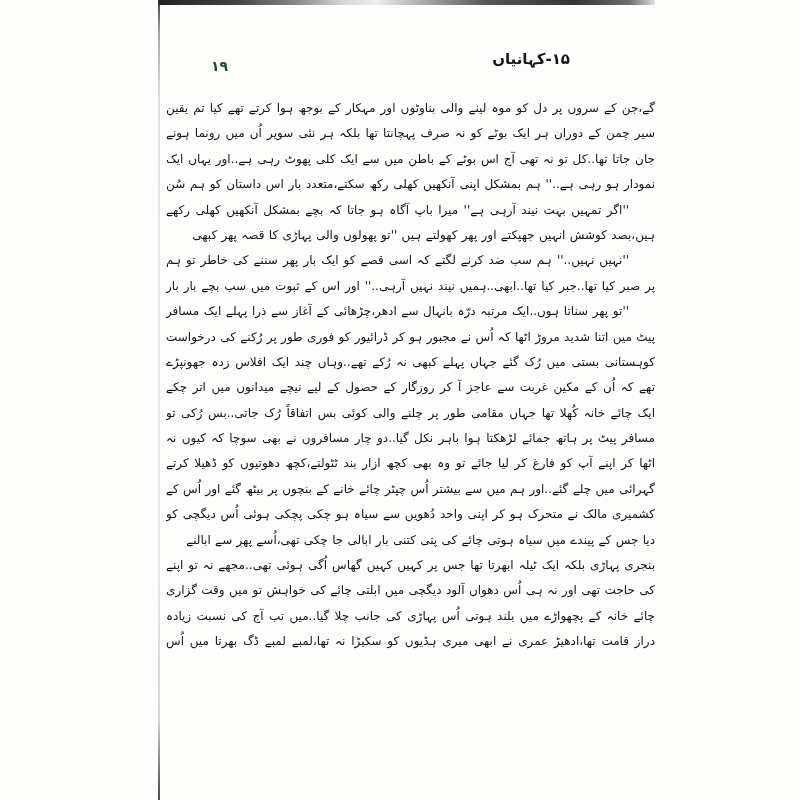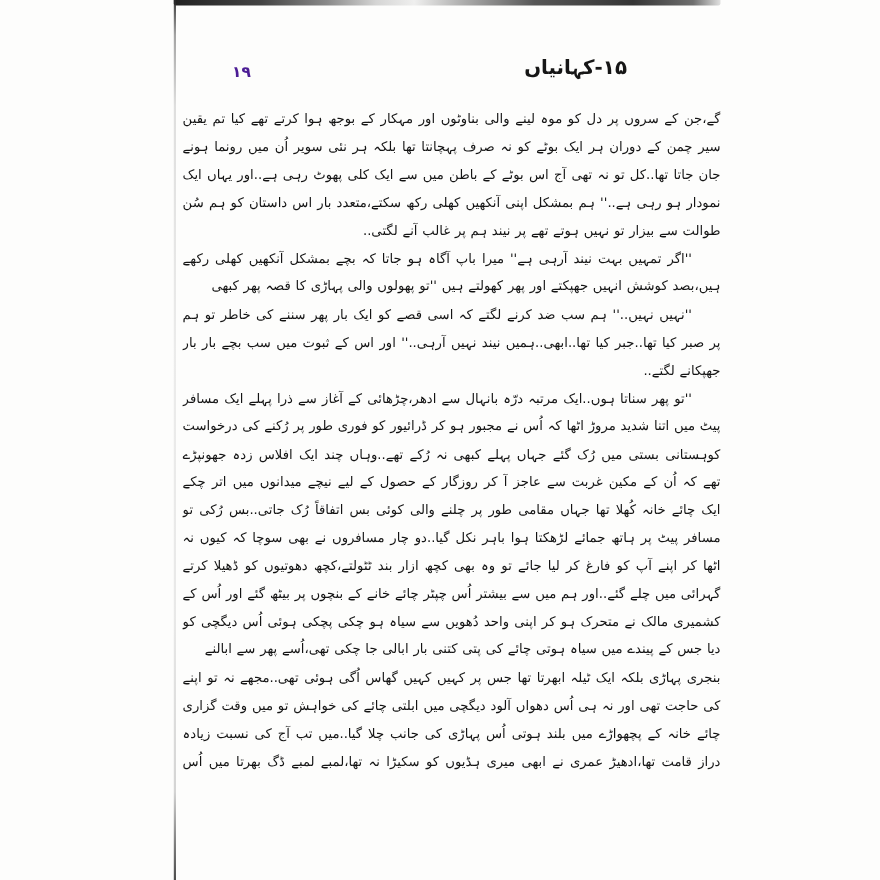--- a/index.html
+++ b/index.html
@@ -52,32 +52,32 @@
       rgba(185,185,185,0.30) 70%,
       rgba(150,150,150,0.40) 90%,
       rgba(70,70,70,0.70) 96%,
       rgba(45,45,45,0.85) 100%);
   }
   .running-head {
     position: absolute;
     top: 50px;
     right: 230px;
     direction: rtl;
-    font-size: 18px;
+    font-size: 15px;
     font-weight: bold;
     color: #161616;
     letter-spacing: 0.2px;
   }
   .folio {
     position: absolute;
     top: 58px;
     left: 211px;
     font-size: 14px;
     font-weight: bold;
-    color: #4c1d95;
+    color: #14532d;
   }
   .text-block {
     position: absolute;
     left: 166px;
     top: 96px;
     width: 489px;
     direction: rtl;
     color: #141414;
     font-size: 12px;
     line-height: 25.4px;
@@ -107,32 +107,30 @@
   <div class="running-head">۱۵-کہانیاں</div>
   <div class="folio">۱۹</div>
 
   <div class="text-block">
 
     <div class="para">
       <div class="line j">گے،جن کے سروں پر دل کو موہ لینے والی بناوٹوں اور مہکار کے بوجھ ہوا کرتے تھے کیا تم یقین کرو گے کہ میں اس</div>
       <div class="line j">سیر چمن کے دوران ہر ایک بوٹے کو نہ صرف پہچانتا تھا بلکہ ہر نئی سویر اُن میں رونما ہونے والی تبدیلیوں کو بھی فوراً</div>
       <div class="line j">جان جاتا تھا..کل تو نہ تھی آج اس بوٹے کے باطن میں سے ایک کلی پھوٹ رہی ہے..اور یہاں ایک کومل کونپل</div>
       <div class="line j">نمودار ہو رہی ہے..'' ہم بمشکل اپنی آنکھیں کھلی رکھ سکتے،متعدد بار اس داستان کو ہم سُن چکے تھے،اس کی</div>
-      <div class="line">طوالت سے بیزار تو نہیں ہوتے تھے پر نیند ہم پر غالب آنے لگتی..</div>
     </div>
 
     <div class="para">
       <div class="line j indent">''اگر تمہیں بہت نیند آرہی ہے'' میرا باپ آگاہ ہو جاتا کہ بچے بمشکل آنکھیں کھلی رکھے ہوئے</div>
       <div class="line">ہیں،بصد کوشش انہیں جھپکتے اور پھر کھولتے ہیں ''تو پھولوں والی پہاڑی کا قصہ پھر کبھی سہی..''</div>
     </div>
 
     <div class="para">
       <div class="line j indent">''نہیں نہیں..'' ہم سب ضد کرنے لگتے کہ اسی قصے کو ایک بار پھر سننے کی خاطر تو ہم نے اپنے آپ</div>
       <div class="line j">پر صبر کیا تھا..جبر کیا تھا..ابھی..ہمیں نیند نہیں آرہی..'' اور اس کے ثبوت میں سب بچے بار بار اپنی آنکھیں</div>
-      <div class="line">جھپکانے لگتے..</div>
     </div>
 
     <div class="para">
       <div class="line j indent">''تو پھر سناتا ہوں..ایک مرتبہ درّہ بانہال سے ادھر،چڑھائی کے آغاز سے ذرا پہلے ایک مسافر کے</div>
       <div class="line j">پیٹ میں اتنا شدید مروڑ اٹھا کہ اُس نے مجبور ہو کر ڈرائیور کو فوری طور پر رُکنے کی درخواست کی..ہم ایک ایسی</div>
       <div class="line j">کوہستانی بستی میں رُک گئے جہاں پہلے کبھی نہ رُکے تھے..وہاں چند ایک افلاس زدہ جھونپڑے ویران پڑے</div>
       <div class="line j">تھے کہ اُن کے مکین غربت سے عاجز آ کر روزگار کے حصول کے لیے نیچے میدانوں میں اتر چکے تھے..صرف</div>
       <div class="line j">ایک چائے خانہ کُھلا تھا جہاں مقامی طور پر چلنے والی کوئی بس اتفاقاً رُک جاتی..بس رُکی تو سب سے پہلے تو وہی</div>
       <div class="line j">مسافر پیٹ پر ہاتھ جمائے لڑھکتا ہوا باہر نکل گیا..دو چار مسافروں نے بھی سوچا کہ کیوں نہ اس موقع سے فائدہ</div>
       <div class="line j">اٹھا کر اپنے آپ کو فارغ کر لیا جائے تو وہ بھی کچھ ازار بند ٹٹولتے،کچھ دھوتیوں کو ڈھیلا کرتے سڑک سے اتر کر</div>

